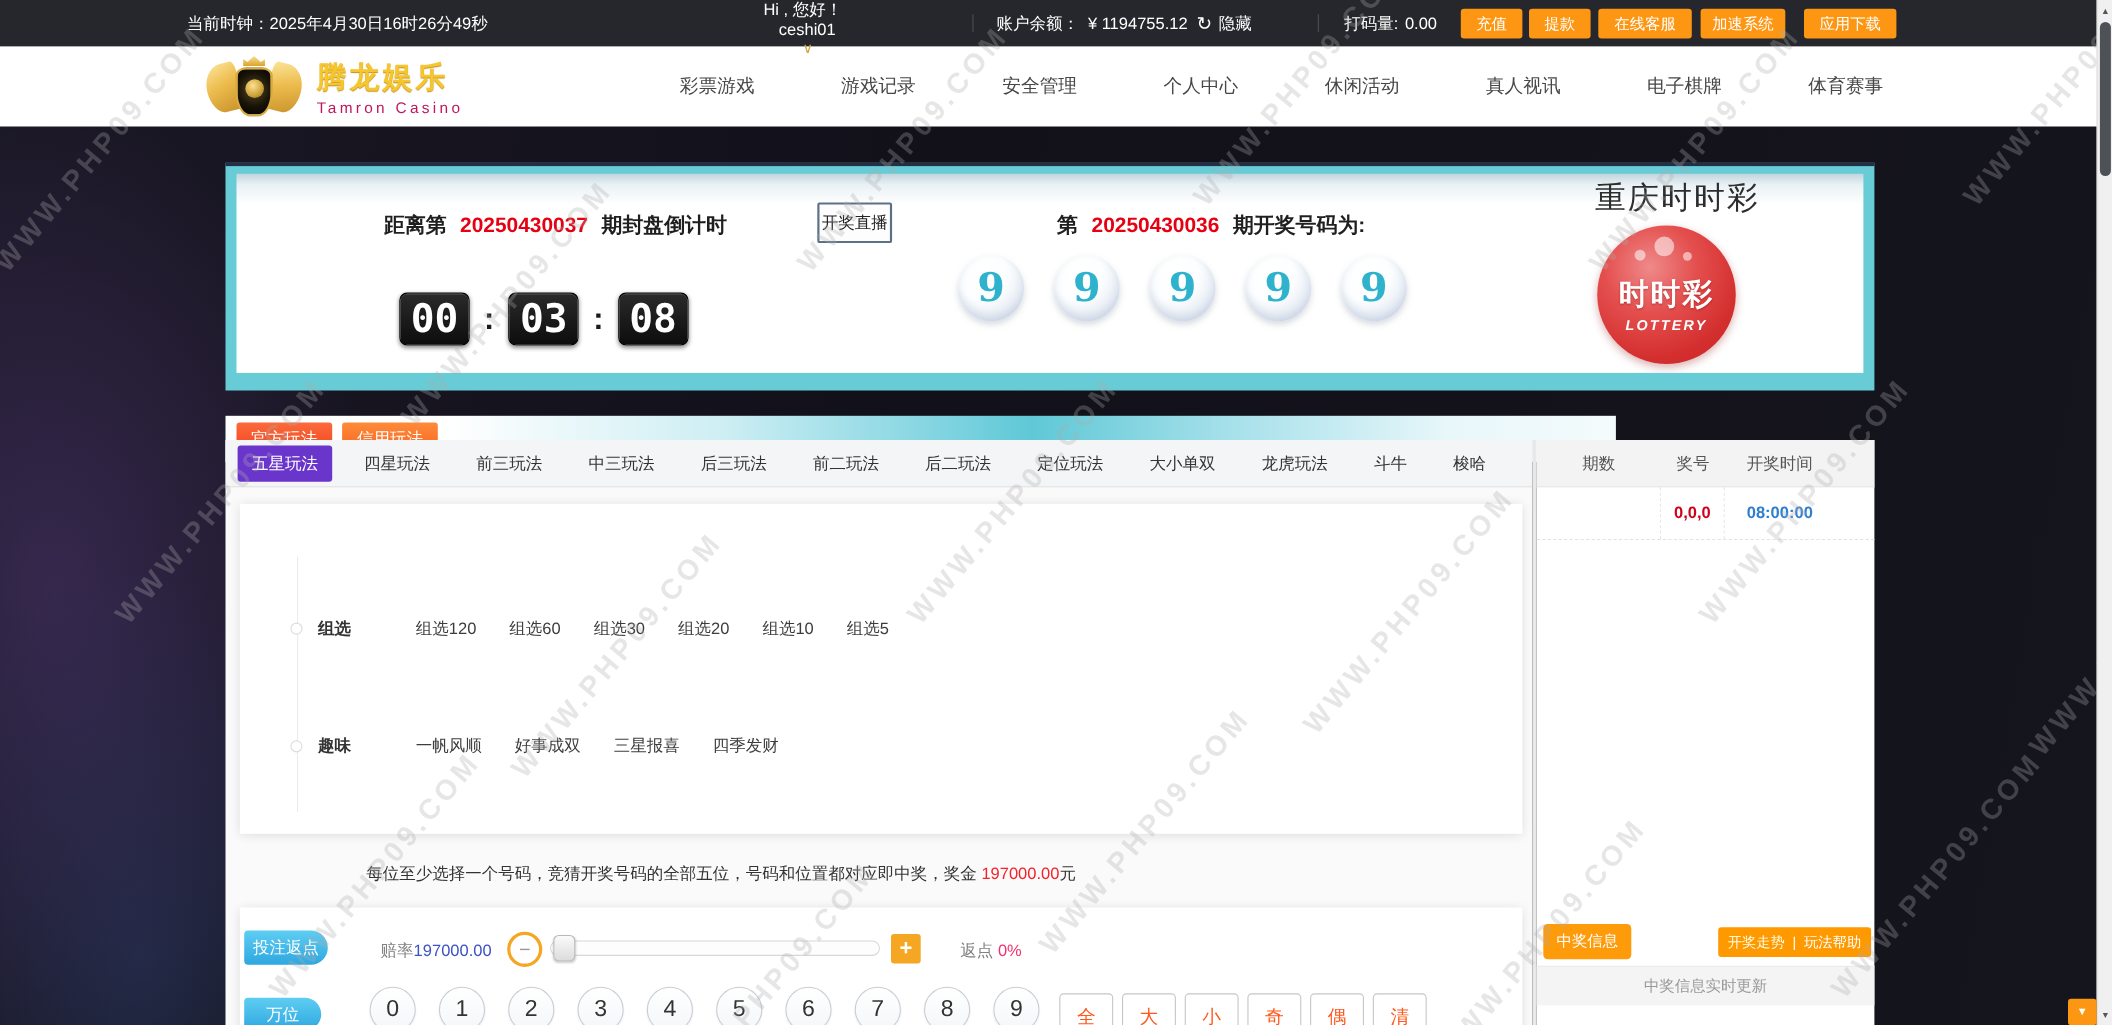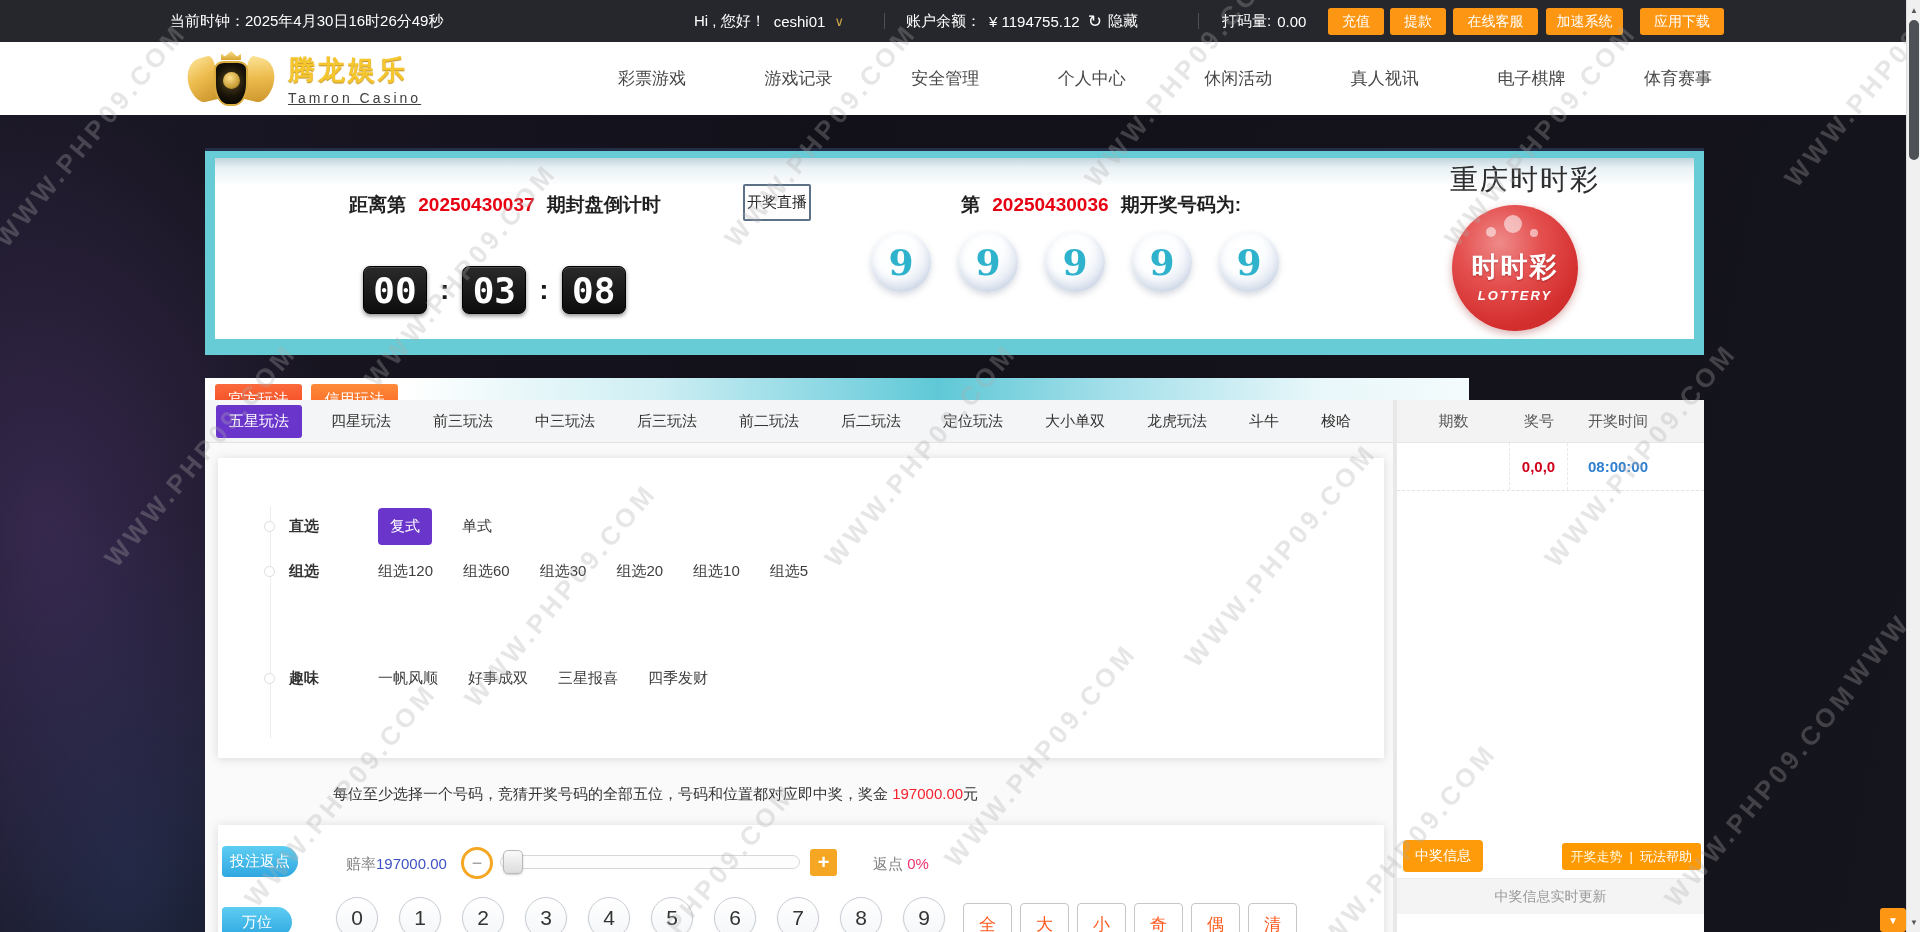--- a/index.html
+++ b/index.html
@@ -3,21 +3,21 @@
 <meta charset="utf-8">
 <style>
   * { box-sizing: border-box; margin: 0; padding: 0; }
   body { font-family: "Liberation Sans", sans-serif; background: #000; }
   #app { position: relative; width: 1920px; height: 932px; overflow: hidden; background: #15151d; }
 
   
   .topbar { position: absolute; left:0; top:0; width:1920px; height:42px; background:#26272c; color:#fff; font-size:15px; z-index:5; }
   .topbar .abs { position:absolute; top:0; height:42px; display:flex; align-items:center; white-space:nowrap; }
   .tb-clock { left:170px; }
-  .tb-greet { left:694px; }
+  .tb-greet { left:694px;flex-direction:column; }
   .tb-greet .user { margin-left:8px; }
   .tb-chevron { color:#cfa54a; margin-left:9px; font-size:13px; }
   .tb-div { position:absolute; top:13px; width:1px; height:16px; background:#4d4f55; }
   .tb-balance { left:906px; }
   .tb-balance .val { margin-left:8px; }
   .tb-refresh { margin-left:8px; font-size:17px; cursor:pointer; }
   .tb-hide { margin-left:6px; cursor:pointer; }
   .tb-turnover { left:1222px; }
   .tb-turnover .val { margin-left:6px; }
   .tb-btn { position:absolute; top:8px; height:27px; background:#fd9612; color:#fff; border:none; border-radius:3px; font-size:14px; font-family:"Liberation Sans",sans-serif; cursor:pointer; display:flex; align-items:center; justify-content:center; }
@@ -26,21 +26,21 @@
   .header { position:absolute; left:0; top:42px; width:1920px; height:73px; background:#fff; z-index:4; }
   .emblem { position:absolute; left:186px; top:8px; width:90px; height:60px; }
   .emblem .wing { position:absolute; top:8px; width:30px; height:44px; background:linear-gradient(160deg,#fce59a 0%,#edbc4e 45%,#c9922a 100%); }
   .emblem .wing.l { left:2px; border-radius:80% 20% 10% 60% / 70% 30% 20% 70%; transform:rotate(-14deg); }
   .emblem .wing.r { right:2px; border-radius:20% 80% 60% 10% / 30% 70% 70% 20%; transform:rotate(14deg); }
   .emblem .crown { position:absolute; left:35px; top:1px; width:20px; height:9px; background:linear-gradient(#fbe08a,#d8a433); clip-path:polygon(0 100%,0 30%,20% 60%,50% 0,80% 60%,100% 30%,100% 100%); }
   .emblem .shield { position:absolute; left:28px; top:11px; width:34px; height:45px; background:radial-gradient(circle at 50% 45%, #5a4a22 0%, #191408 55%, #000 100%); border:2px solid #d9ab3e; border-radius:10px 10px 14px 14px / 8px 8px 22px 22px; }
   .emblem .dragon { position:absolute; left:37px; top:22px; width:17px; height:17px; border-radius:50%; background:radial-gradient(circle at 40% 35%, #ffe08c, #caa23a 60%, #8a6a1a); }
   .brand-text { position:absolute; left:288px; top:10px; }
   .brand-name { font-size:27px; font-weight:bold; color:#f6c62e; letter-spacing:3px; text-shadow:0 1px 1px #c08e1d; }
-  .brand-sub { font-size:14px; color:#404040; letter-spacing:3px; margin-top:2px;text-decoration:underline; }
+  .brand-sub { font-size:14px; color:#be185d; letter-spacing:3px; margin-top:2px; }
   .nav { position:absolute; left:618px; top:0; width:1094px; height:73px; display:flex; justify-content:space-between; align-items:center; }
   .nav-item { font-size:17px; color:#474747; cursor:pointer; }
 
   
   .page-bg { position:absolute; left:0; top:115px; width:1920px; height:817px;
     background:
       radial-gradient(420px 620px at 50px 420px, rgba(96,66,140,0.40), transparent 70%),
       radial-gradient(320px 520px at 130px 760px, rgba(44,74,126,0.35), transparent 70%),
       linear-gradient(100deg, #1b1826 0%, #121019 40%, #15151d 100%); }
   .wm-layer { position:absolute; inset:0; z-index:60; pointer-events:none; }
@@ -253,28 +253,20 @@
       <span class="tab">后二玩法</span>
       <span class="tab">定位玩法</span>
       <span class="tab">大小单双</span>
       <span class="tab">龙虎玩法</span>
       <span class="tab">斗牛</span>
       <span class="tab">梭哈</span>
     </div>
 
     <div class="card1">
       <div class="tl-line"></div>
-      <div class="bet-row row-zx">
-        <span class="dot"></span>
-        <span class="lbl">直选</span>
-        <div class="items">
-          <span class="bet-item sel">复式</span>
-          <span class="bet-item">单式</span>
-        </div>
-      </div>
       <div class="bet-row row-zux">
         <span class="dot"></span>
         <span class="lbl">组选</span>
         <div class="items">
           <span class="bet-item">组选120</span>
           <span class="bet-item">组选60</span>
           <span class="bet-item">组选30</span>
           <span class="bet-item">组选20</span>
           <span class="bet-item">组选10</span>
           <span class="bet-item">组选5</span>

